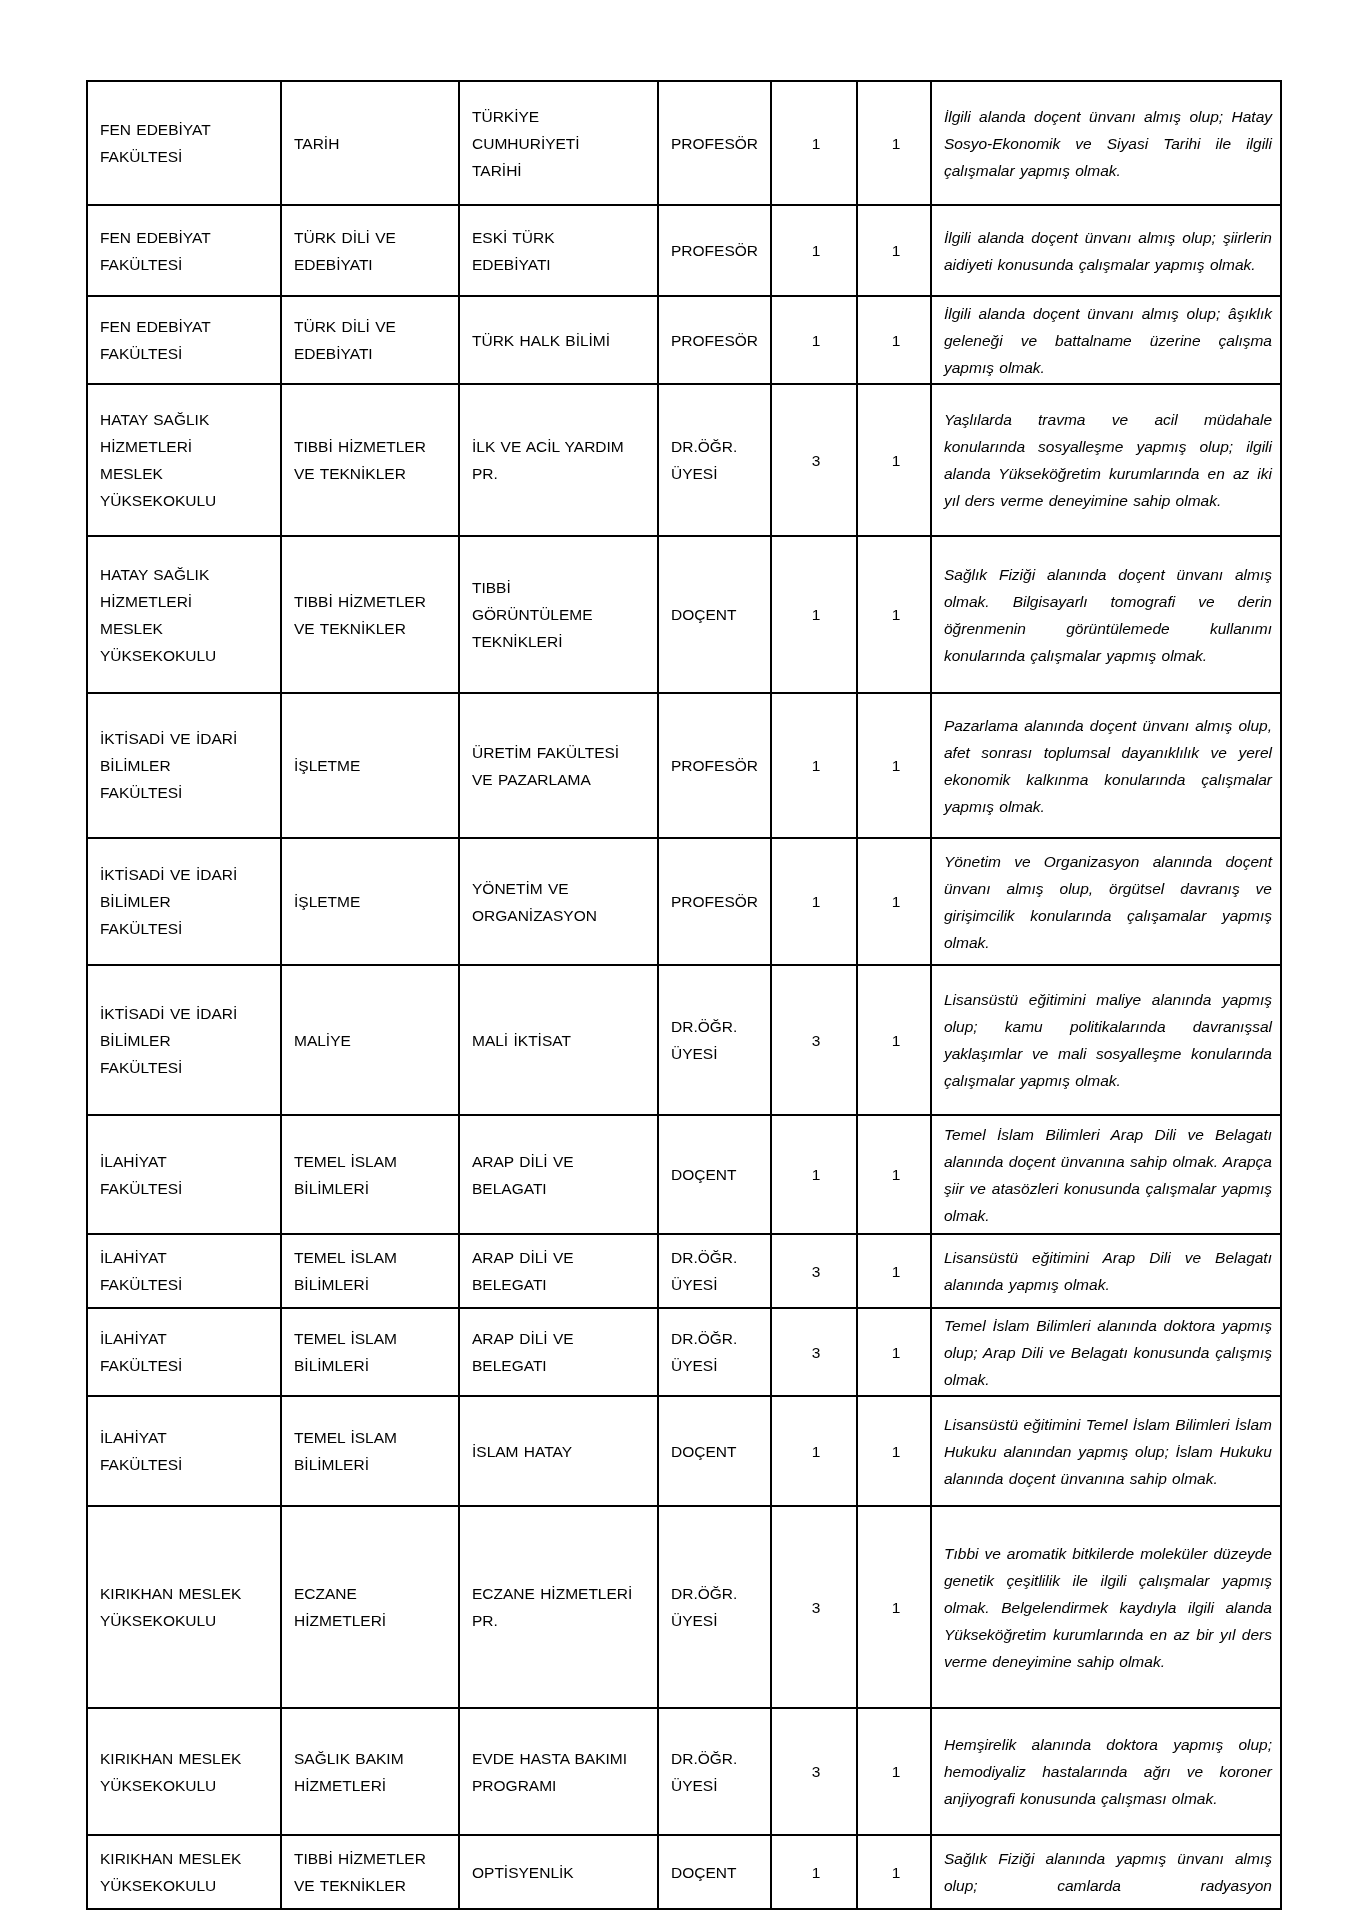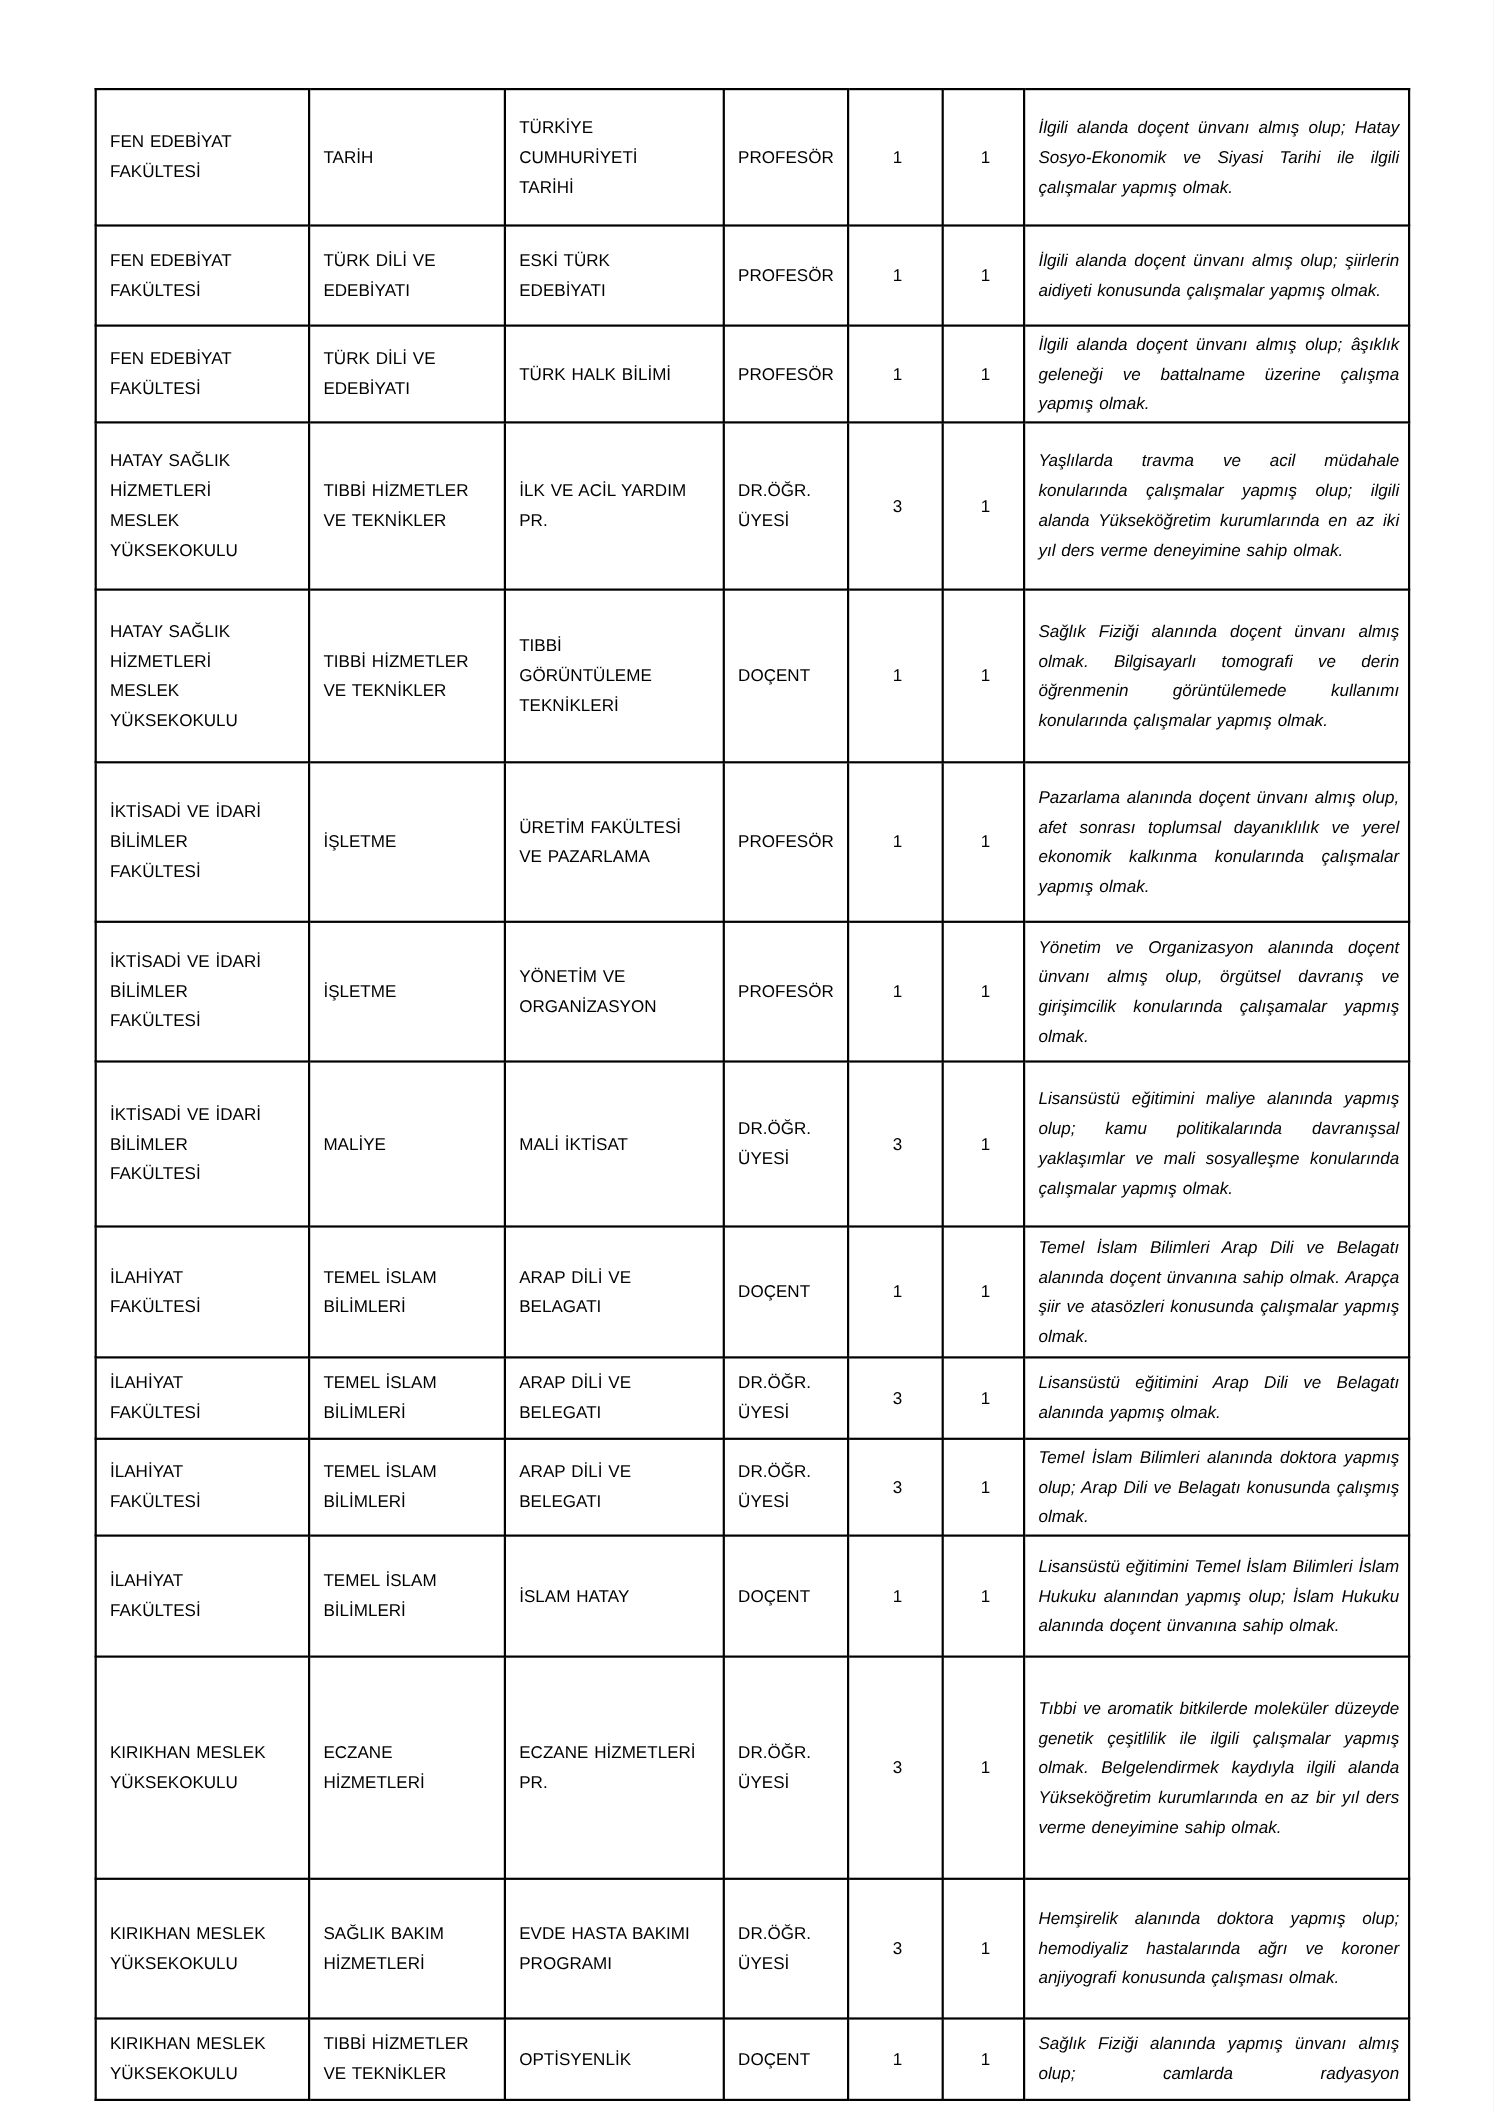--- a/index.html
+++ b/index.html
@@ -124,21 +124,21 @@
 MESLEK
 YÜKSEKOKULU</td>
           <td class="col-department">TIBBİ HİZMETLER
 VE TEKNİKLER</td>
           <td class="col-program">İLK VE ACİL YARDIM
 PR.</td>
           <td class="col-title">DR.ÖĞR.
 ÜYESİ</td>
           <td class="col-degree">3</td>
           <td class="col-count">1</td>
-          <td class="col-description">Yaşlılarda travma ve acil müdahale konularında çalışmalar yapmış olup; ilgili alanda Yükseköğretim kurumlarında en az iki yıl ders verme deneyimine sahip olmak.</td>
+          <td class="col-description">Yaşlılarda travma ve acil müdahale konularında sosyalleşme yapmış olup; ilgili alanda Yükseköğretim kurumlarında en az iki yıl ders verme deneyimine sahip olmak.</td>
         </tr>
         <tr>
           <td class="col-faculty">HATAY SAĞLIK
 HİZMETLERİ
 MESLEK
 YÜKSEKOKULU</td>
           <td class="col-department">TIBBİ HİZMETLER
 VE TEKNİKLER</td>
           <td class="col-program">TIBBİ
 GÖRÜNTÜLEME

